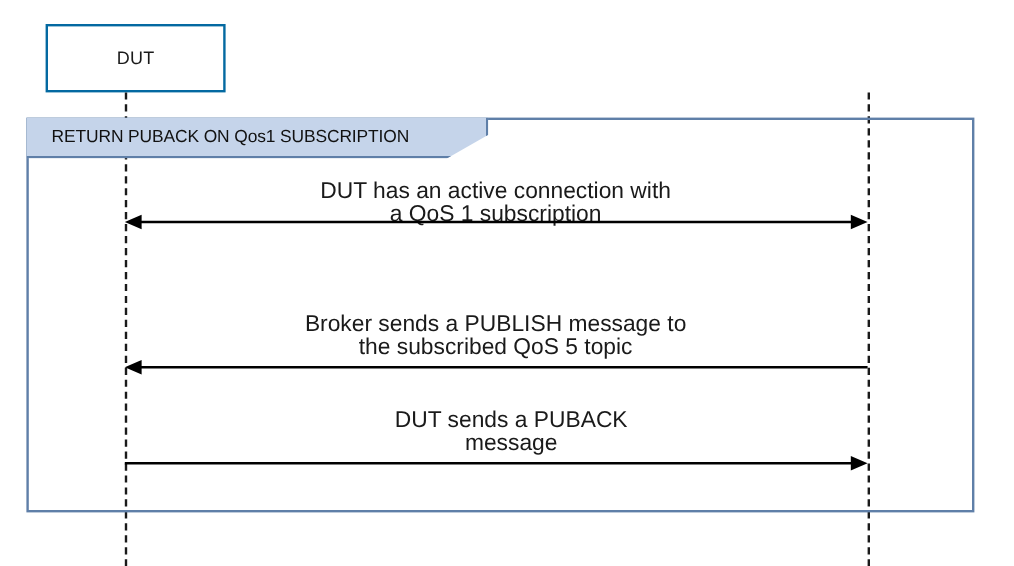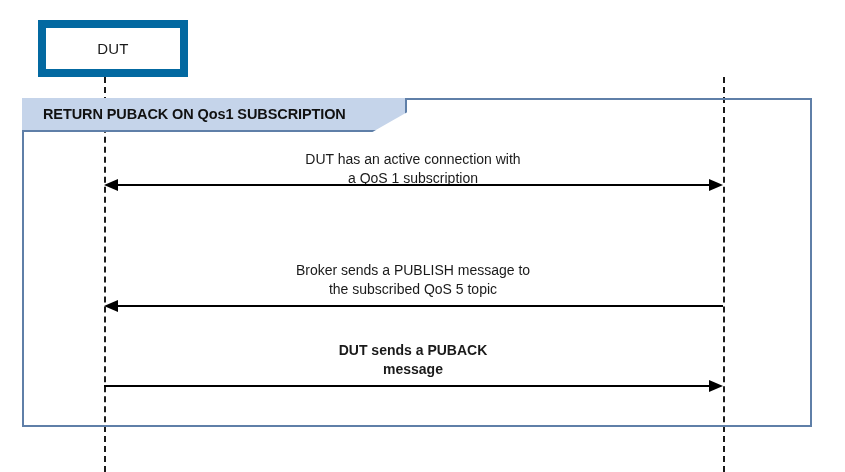--- a/index.html
+++ b/index.html
@@ -16,21 +16,21 @@
     width: 845px;
     height: 472px;
     overflow: hidden;
     background: #ffffff;
   }
 
   
   .participant {
     position: absolute;
     box-sizing: border-box;
-    border: 8px solid #0369a1;
+    border: 2px solid #0369a1;
     background: #ffffff;
     display: flex;
     align-items: center;
     justify-content: center;
   }
   .participant-label {
     font-size: 15px;
     color: #1a1a1a;
     letter-spacing: 0.2px;
     white-space: nowrap;
@@ -70,30 +70,30 @@
     border-right: 2px solid #5f7fa8;
     border-bottom: 2px solid #5f7fa8;
     box-sizing: border-box;
     -webkit-clip-path: polygon(0 0, 100% 0, 100% 42%, 91% 100%, 0 100%);
     clip-path: polygon(0 0, 100% 0, 100% 42%, 91% 100%, 0 100%);
     display: flex;
     align-items: center;
   }
   #fragment-header-label {
     font-size: 14.5px;
-    font-weight: bold;
+    font-weight: normal;
     color: #111111;
     padding-left: 21px;
     letter-spacing: -0.1px;
     white-space: nowrap;
   }
   .message-text {
     position: absolute;
     text-align: center;
-    font-size: 14px;
+    font-size: 19px;
     line-height: 19px;
     color: #1a1a1a;
     white-space: pre-line;
     transform: translateX(-50%);
   }
   .message-arrow {
     position: absolute;
     overflow: visible;
   }
 </style>
@@ -123,20 +123,20 @@
     <polygon points="619,10 605,4 605,16" fill="#000000"></polygon>
   </svg>
 
   <div class="message-text" style="left:413px; top:261px; width:420px;">Broker sends a PUBLISH message to
 the subscribed QoS 5 topic</div>
   <svg class="message-arrow" style="left:104px; top:296px;" width="619" height="20">
     <line x1="12" y1="10" x2="619" y2="10" stroke="#000000" stroke-width="2"></line>
     <polygon points="0,10 14,4 14,16" fill="#000000"></polygon>
   </svg>
 
-  <div class="message-text" style="left:413px; top:341px; width:420px;font-weight:bold;">DUT sends a PUBACK
+  <div class="message-text" style="left:426px; top:341px; width:420px;">DUT sends a PUBACK
 message</div>
   <svg class="message-arrow" style="left:104px; top:376px;" width="619" height="20">
     <line x1="0" y1="10" x2="607" y2="10" stroke="#000000" stroke-width="2"></line>
     <polygon points="619,10 605,4 605,16" fill="#000000"></polygon>
   </svg>
 
 </div>
 
 </body></html>

